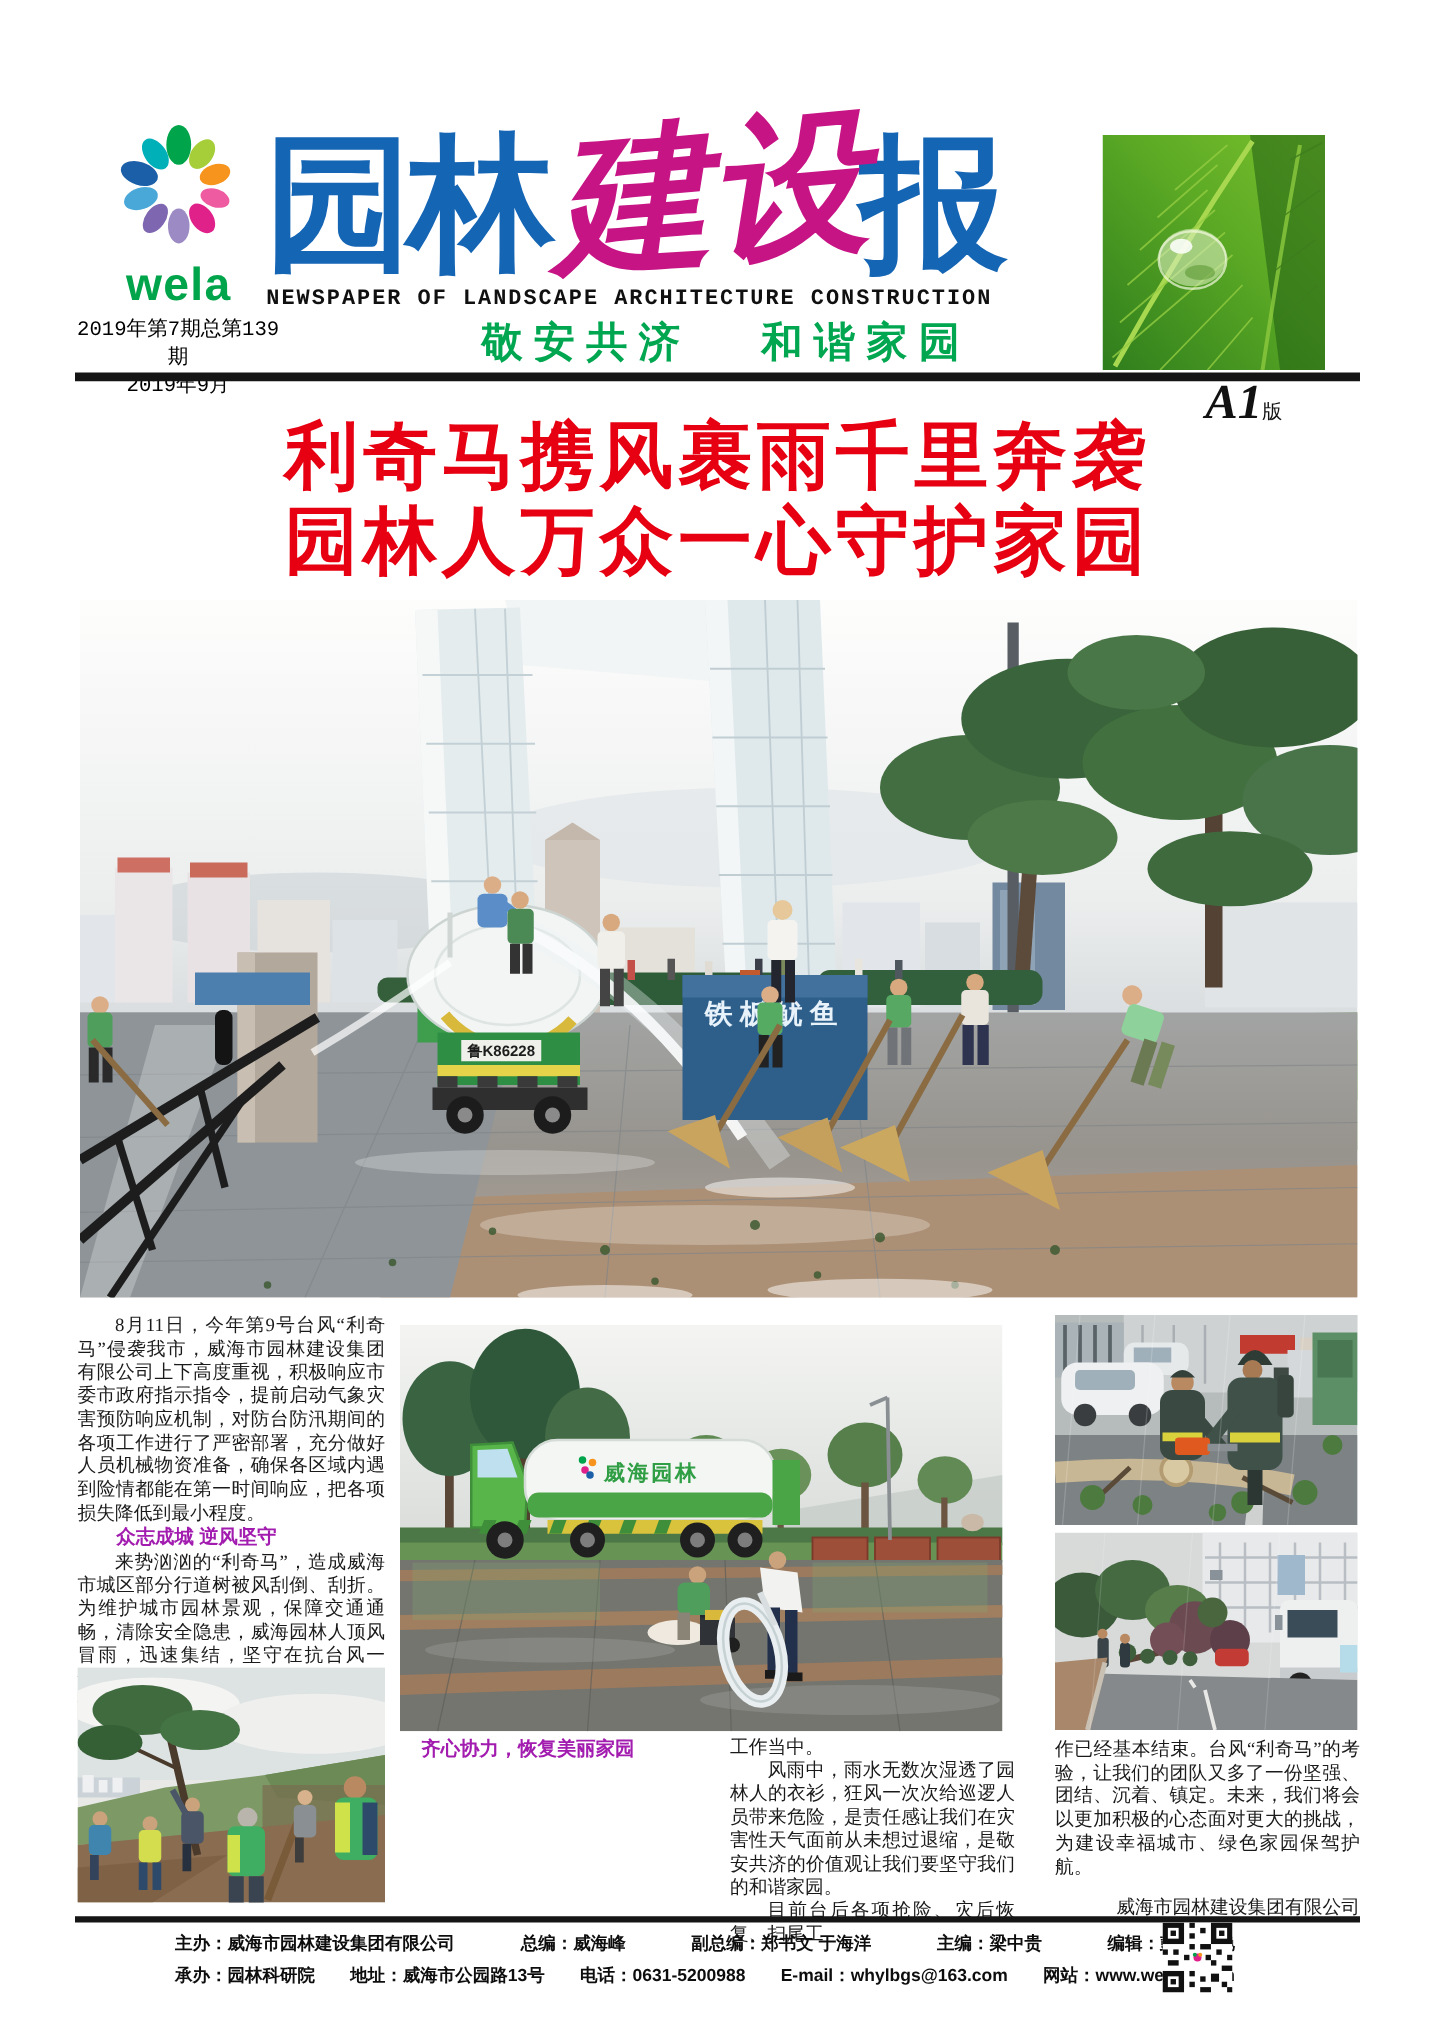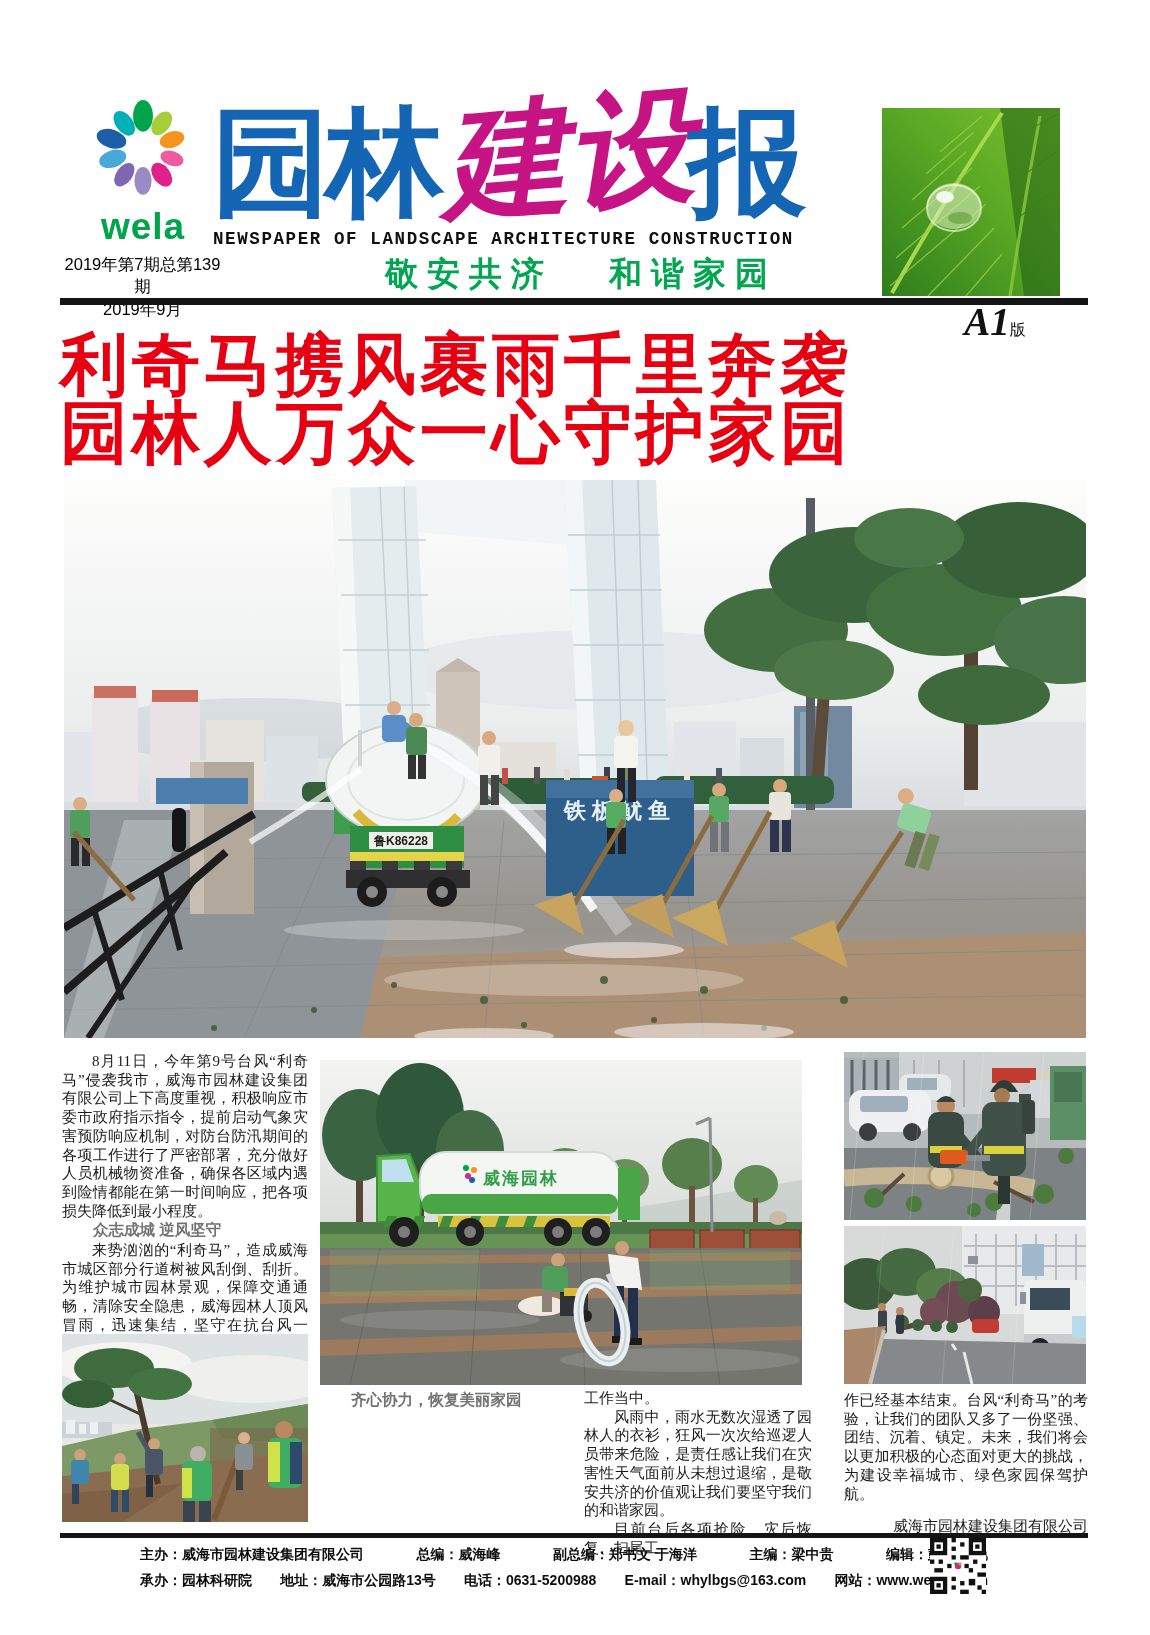--- a/index.html
+++ b/index.html
@@ -7,49 +7,49 @@
         font-family:"Liberation Sans","DejaVu Sans",sans-serif;color:#111;padding-left:44px;}
   .abs{position:absolute;}
   
   #logo{left:78px;top:96px;width:130px;text-align:center;}
   #logo .wela{font-weight:bold;font-size:37px;color:#00a44a;letter-spacing:1px;line-height:1;margin-top:2px;}
   #mast-title{left:212px;top:84px;width:650px;height:150px;white-space:nowrap;}
   .t-blue{font-family:"Liberation Sans","DejaVu Sans",sans-serif;font-weight:bold;font-size:118px;color:#1565b5;letter-spacing:-4px;display:inline-block;vertical-align:top;}
   .t-script{font-family:"Liberation Serif","DejaVu Serif",serif;font-weight:bold;font-style:italic;font-size:126px;color:#c71485;display:inline-block;transform:rotate(-5deg);margin:-12px -6px 0 2px;vertical-align:top;}
   #mast-sub{left:213px;top:229px;width:645px;font-family:"Liberation Mono","DejaVu Sans Mono",monospace;
             font-weight:bold;font-size:17.5px;letter-spacing:1.6px;color:#101010;white-space:nowrap;}
-  #issue{left:60px;top:253px;width:165px;text-align:center;font-family:Liberation Sans, sans-serif;
+  #issue{left:60px;top:253px;width:165px;text-align:center;font-family:Liberation Mono, monospace;
          font-size:16.5px;line-height:1.35;color:#000;}
   #slogan{left:385px;top:252px;width:392px;display:flex;justify-content:space-between;
           font-weight:bold;font-size:33px;color:#00a650;letter-spacing:9px;}
   #leaf{left:882px;top:108px;width:178px;height:188px;}
   #rule-top{left:60px;top:298px;width:1028px;height:7px;background:#151515;}
   #edition{left:925px;top:299px;width:140px;text-align:center;font-family:"Liberation Serif","DejaVu Serif",serif;}
   #edition .a1{font-size:39px;font-style:italic;font-weight:bold;}
   #edition .ban{font-size:16px;}
   
-  #headline{left:60px;top:331px;width:1028px;text-align:left;color:#e60012;
+  #headline{left:60px;top:331px;width:1028px;text-align:center;color:#e60012;
             font-family:"Liberation Serif","DejaVu Serif",serif;font-weight:bold;
-            font-size:68px;line-height:68px;letter-spacing:4px;white-space:nowrap;}
+            font-size:59px;line-height:68px;letter-spacing:4px;white-space:nowrap;}
   
   .photo{display:block;}
   #main-photo{left:64px;top:480px;width:1022px;height:558px;}
   
   #content{left:62px;top:1050px;width:1026px;height:476px;
            font-family:"Liberation Serif","DejaVu Serif",serif;font-size:15px;line-height:18.7px;color:#1a1a1a;}
   .col{position:absolute;text-align:justify;}
   .para{margin:0;text-indent:2em;}
   .para.noindent{text-indent:0;}
   .subhead{font-family:"Liberation Sans","DejaVu Sans",sans-serif;font-weight:bold;font-size:15.5px;
-           text-indent:2em;margin:1px 0;color:#737373;}
+           text-indent:2em;margin:1px 0;color:#a21caf;}
   #sig{ text-align:right;margin-top:14px;text-indent:0;}
   #col1-txt{left:0;top:2px;width:246px;}
   #photo-hill{left:0;top:284px;width:246px;height:188px;}
   #photo-park{left:258px;top:10px;width:482px;height:325px;}
-  #col2-txt{left:258px;top:340px;width:242px;}
+  #col2-txt{left:244px;top:340px;width:242px;}
   #col3-txt{left:522px;top:339px;width:228px;}
   #photo-saw{left:782px;top:2px;width:242px;height:168px;}
   #photo-street{left:782px;top:176px;width:242px;height:158px;}
   #col4-txt{left:782px;top:341px;width:244px;}
   
   #rule-bottom{left:60px;top:1533px;width:1028px;height:5px;background:#151515;}
   #footer{left:62px;top:1546px;width:1026px;height:70px;font-weight:bold;font-size:14px;color:#0d0d0d;}
   .f-row{position:absolute;left:78px;width:848px;display:flex;justify-content:space-between;white-space:nowrap;}
   #f-row1{top:0;}
   #f-row2{top:26px;}

